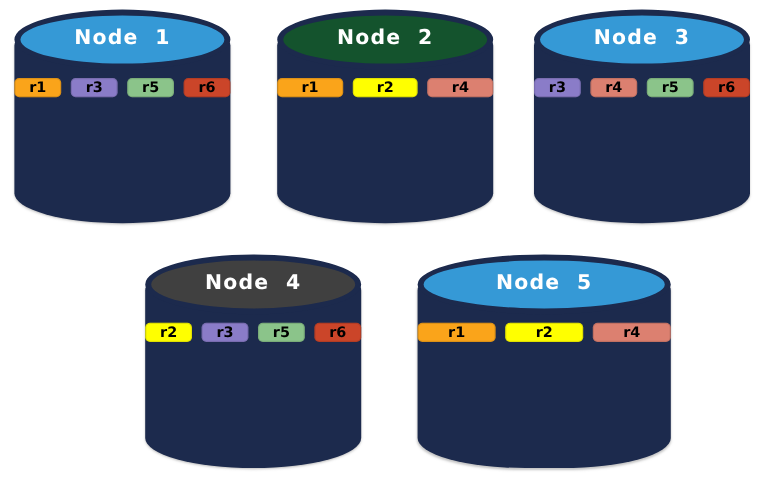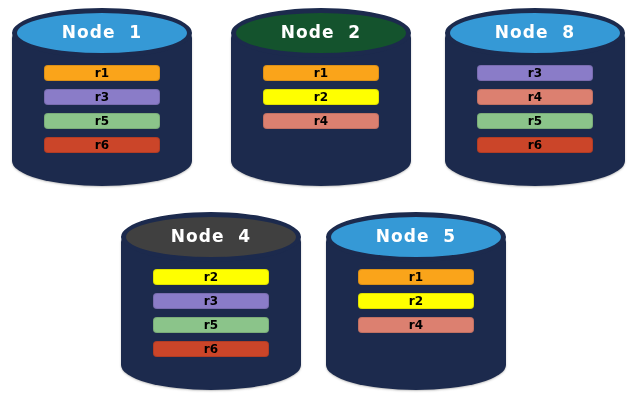--- a/index.html
+++ b/index.html
@@ -52,21 +52,21 @@
     white-space: pre;
     text-align: center;
     transform: translateY(-1px);
   }
   .bars {
     position: absolute;
     left: 0;
     right: 0;
     top: 57px;
     display: flex;
-    flex-direction: column;
+    flex-direction: row;
     align-items: center;
     gap: 8px;
   }
   .bar {
     width: 116px;
     height: 16px;
     border-radius: 4px;
     display: flex;
     align-items: center;
     justify-content: center;
@@ -117,21 +117,21 @@
           <span>r2</span>
         </div>
         <div class="bar" style="background: rgb(220, 128, 112);">
           <span>r4</span>
         </div>
       </div>
   </div>
     <div class="cylinder" style="left: 445px; top: 8px;">
     <div class="cyl-body" style="background: rgb(28, 42, 77);"></div>
     <div class="cyl-top" style="background: rgb(53, 153, 214); border-color: rgb(28, 42, 77);">
-      <span class="node-label" style="color: rgb(255, 255, 255);">Node  8</span>
+      <span class="node-label" style="color: rgb(255, 255, 255);">Node  3</span>
     </div>
     <div class="bars">
         <div class="bar" style="background: rgb(138, 124, 200);">
           <span>r3</span>
         </div>
         <div class="bar" style="background: rgb(220, 128, 112);">
           <span>r4</span>
         </div>
         <div class="bar" style="background: rgb(139, 196, 138);">
           <span>r5</span>
@@ -154,21 +154,21 @@
           <span>r3</span>
         </div>
         <div class="bar" style="background: rgb(139, 196, 138);">
           <span>r5</span>
         </div>
         <div class="bar" style="background: rgb(203, 69, 41);">
           <span>r6</span>
         </div>
       </div>
   </div>
-    <div class="cylinder" style="left: 326px; top: 212px;">
+    <div class="cylinder" style="left: 348px; top: 212px; padding-left: 31px;">
     <div class="cyl-body" style="background: rgb(28, 42, 77);"></div>
     <div class="cyl-top" style="background: rgb(53, 153, 214); border-color: rgb(28, 42, 77);">
       <span class="node-label" style="color: rgb(255, 255, 255);">Node  5</span>
     </div>
     <div class="bars">
         <div class="bar" style="background: rgb(250, 164, 26);">
           <span>r1</span>
         </div>
         <div class="bar" style="background: rgb(255, 255, 0);">
           <span>r2</span>

